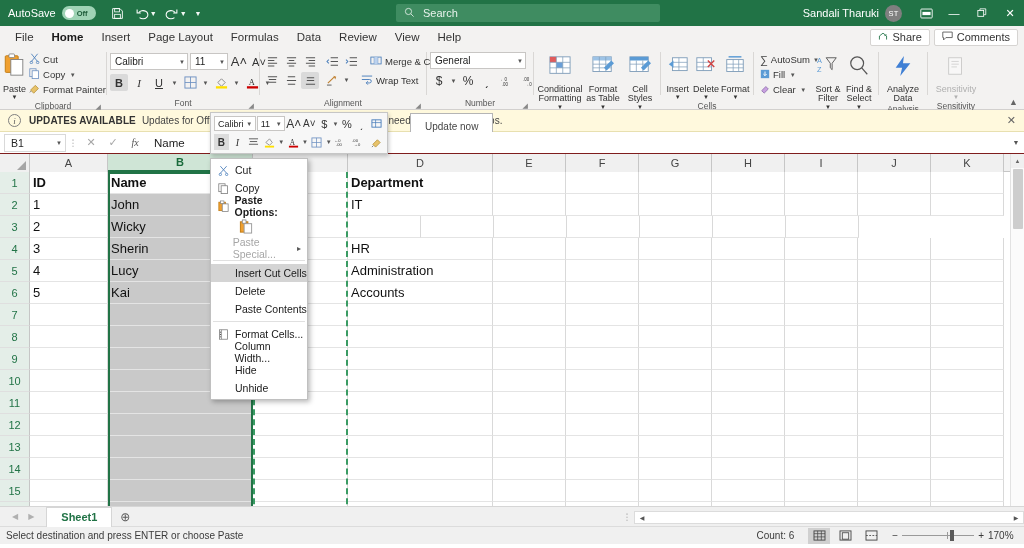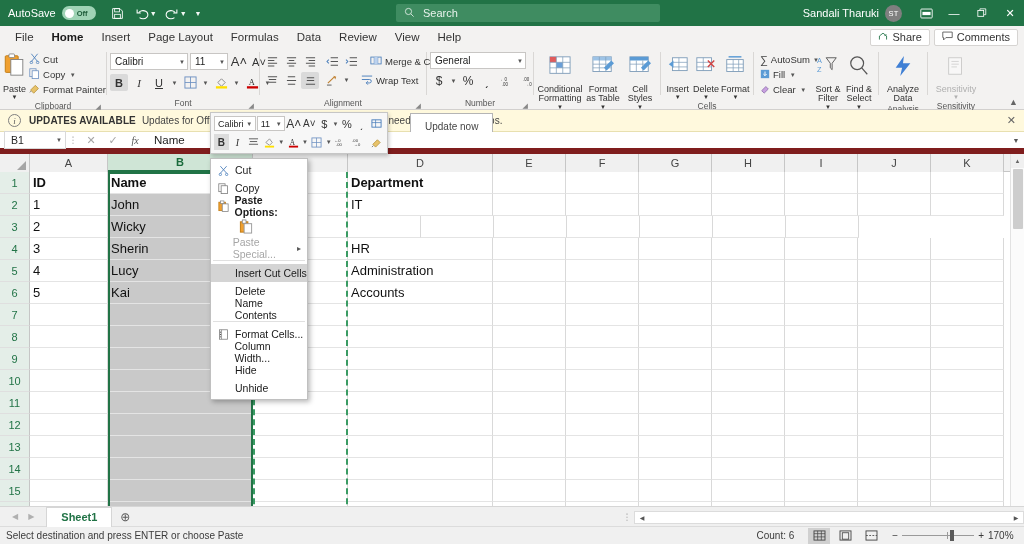--- a/index.html
+++ b/index.html
@@ -110,21 +110,21 @@
     font-family:"Liberation Serif",serif;
   }
   .update-btn {
     position:absolute; left:410px; top:3px; height:16px; padding:12px 14px;
     border:1px solid #b5b5b5; background:#fff; font-size:10px; display:flex; align-items:center;
   }
   .banner .xclose { position:absolute; right:8px; font-size:11px; color:#666;}
   
   .formulabar {
     height:22px; background:#fff; display:flex; align-items:center;
-    border-bottom:6px solid #7f1d1d; position:relative;
+    border-bottom:1px solid #7f1d1d; position:relative;
   }
   .namebox {
     width:62px; height:18px; margin-left:4px; border:1px solid #d9d9d9; background:#fff;
     display:flex; align-items:center; justify-content:space-between; padding:0 3px 0 6px; font-size:10.5px;
   }
   .namebox .ar{font-size:6px;color:#555;}
   .fb-dots { width:14px; text-align:center; color:#9a9a9a; font-size:9px; letter-spacing:0; }
   .fb-btn { width:22px;height:20px;display:flex;align-items:center;justify-content:center;font-size:11px;color:#a6a6a6;}
   .fb-btn.fx { color:#555; font-style:italic; font-family:"Liberation Serif",serif; font-size:10px;}
   .fb-input { flex:1; padding-left:8px; font-size:11.5px; color:#222; }
@@ -1153,21 +1153,21 @@
   <div class="ctxitem hl">
     <span class="cic"></span>
     <span class="ctext">Insert Cut Cells</span>
   </div>
   <div class="ctxitem">
     <span class="cic"></span>
     <span class="ctext">Delete</span>
   </div>
   <div class="ctxitem">
     <span class="cic"></span>
-    <span class="ctext">Name Contents</span>
+    <span class="ctext">Paste Contents</span>
   </div>
   <div class="ctxsep"></div>
   <div class="ctxitem">
     <span class="cic">
       <svg width="11" height="11" viewBox="0 0 14 14">
           <rect x="2" y="1" width="10" height="12" fill="none" stroke="#7c7c7c" stroke-width="1"></rect>
           <path d="M4.5 1v12" stroke="#7c7c7c" stroke-width=".9"></path>
           <circle cx="3.2" cy="4" r=".8" fill="#555"></circle>
           <circle cx="3.2" cy="7" r=".8" fill="#555"></circle>
           <circle cx="3.2" cy="10" r=".8" fill="#555"></circle>

